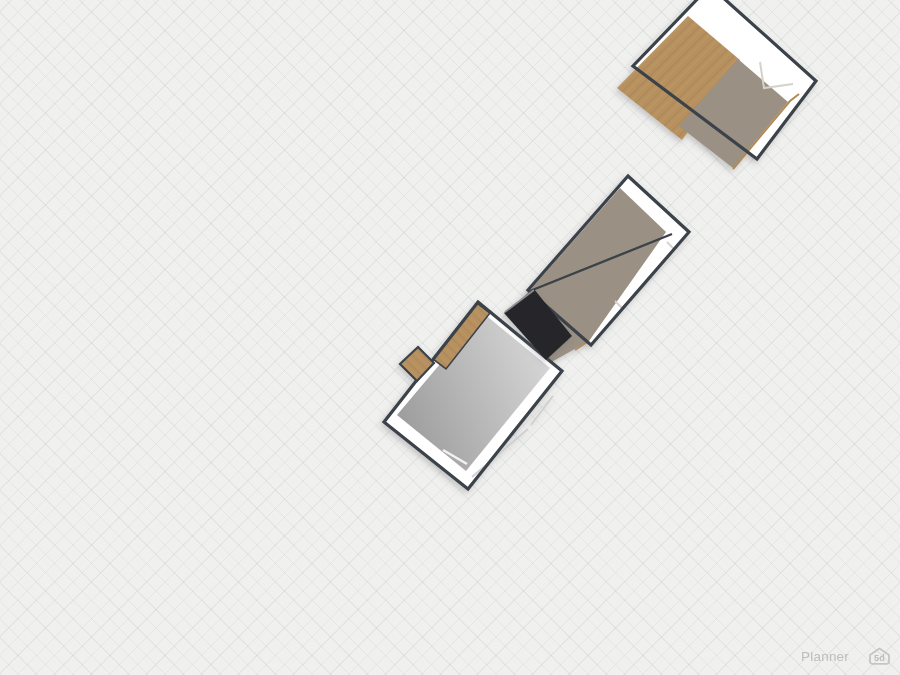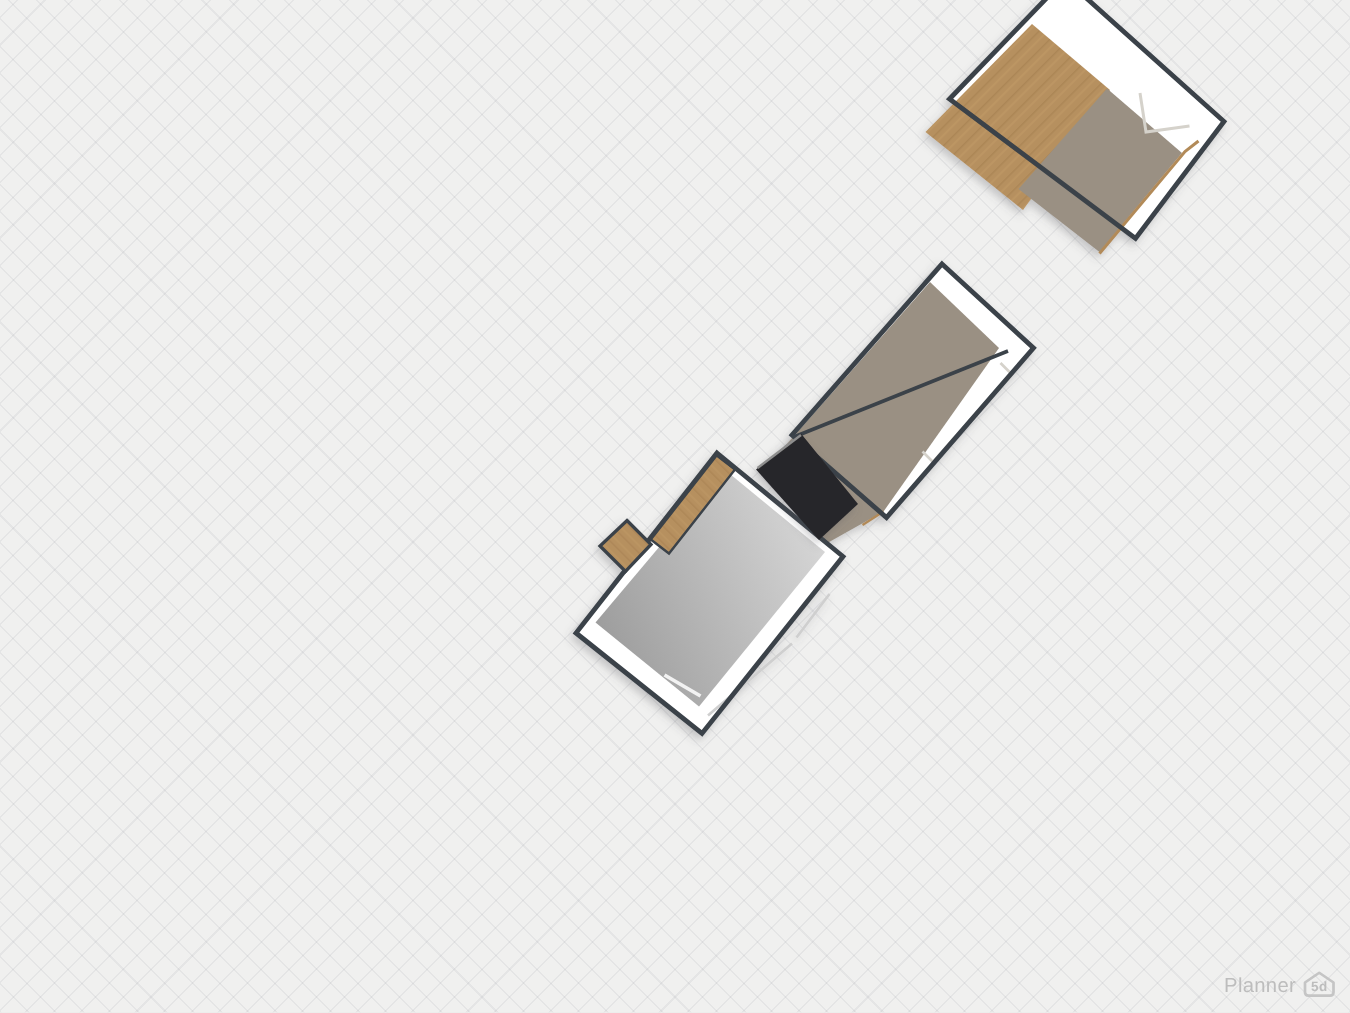--- a/index.html
+++ b/index.html
@@ -6,21 +6,21 @@
   body{font-family:"Liberation Sans", sans-serif; background:#e8e8e8;}
   .canvas{
     position:relative;
     width:900px; height:675px;
     overflow:hidden;
     background-color:#f0f0ef;
   }
   .scene-svg{position:absolute; left:0; top:0;}
   .watermark{
     position:absolute; right:9px; bottom:9px;
-    display:flex; align-items:center; gap:4px;
+    display:flex; align-items:center; gap:19px;
     color:#bdbdbd; font-size:13.5px; letter-spacing:.2px;
     user-select:none;
   }
   .watermark .wm-text{color:#bdbdbd;}
   .wm-badge{display:block;}
 </style>
 </head>
 <body>
 
 <div class="canvas" style="width: 900px; height: 675px; background-color: rgb(240, 240, 239); background-image: repeating-linear-gradient(45deg, rgba(130, 133, 145, 0.1) 0px, rgba(130, 133, 145, 0.1) 1px, transparent 1px, transparent 13px), repeating-linear-gradient(-45deg, rgba(130, 133, 145, 0.1) 0px, rgba(130, 133, 145, 0.1) 1px, transparent 1px, transparent 13px);">

